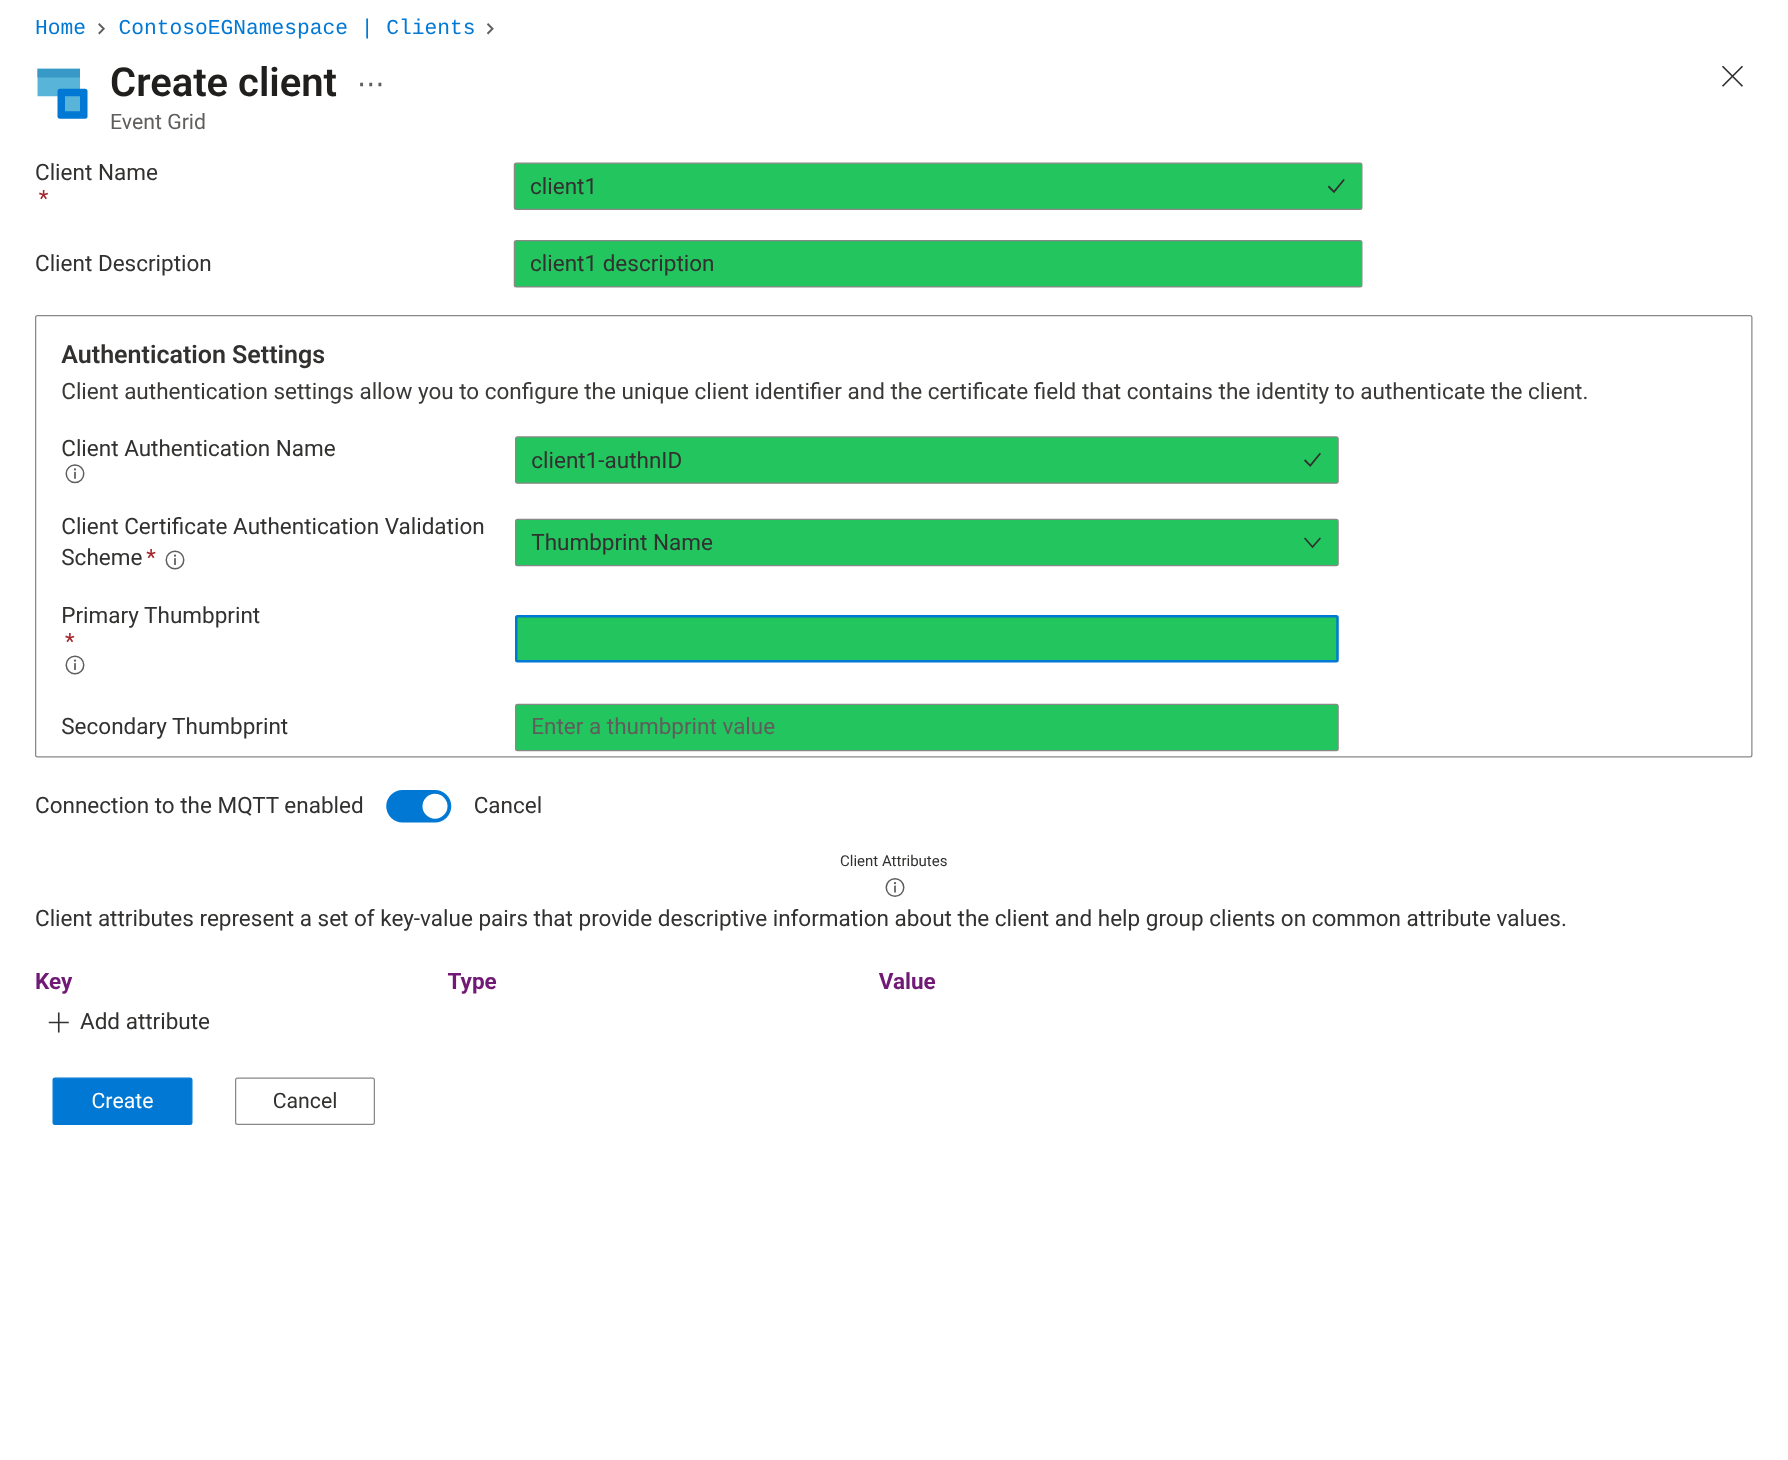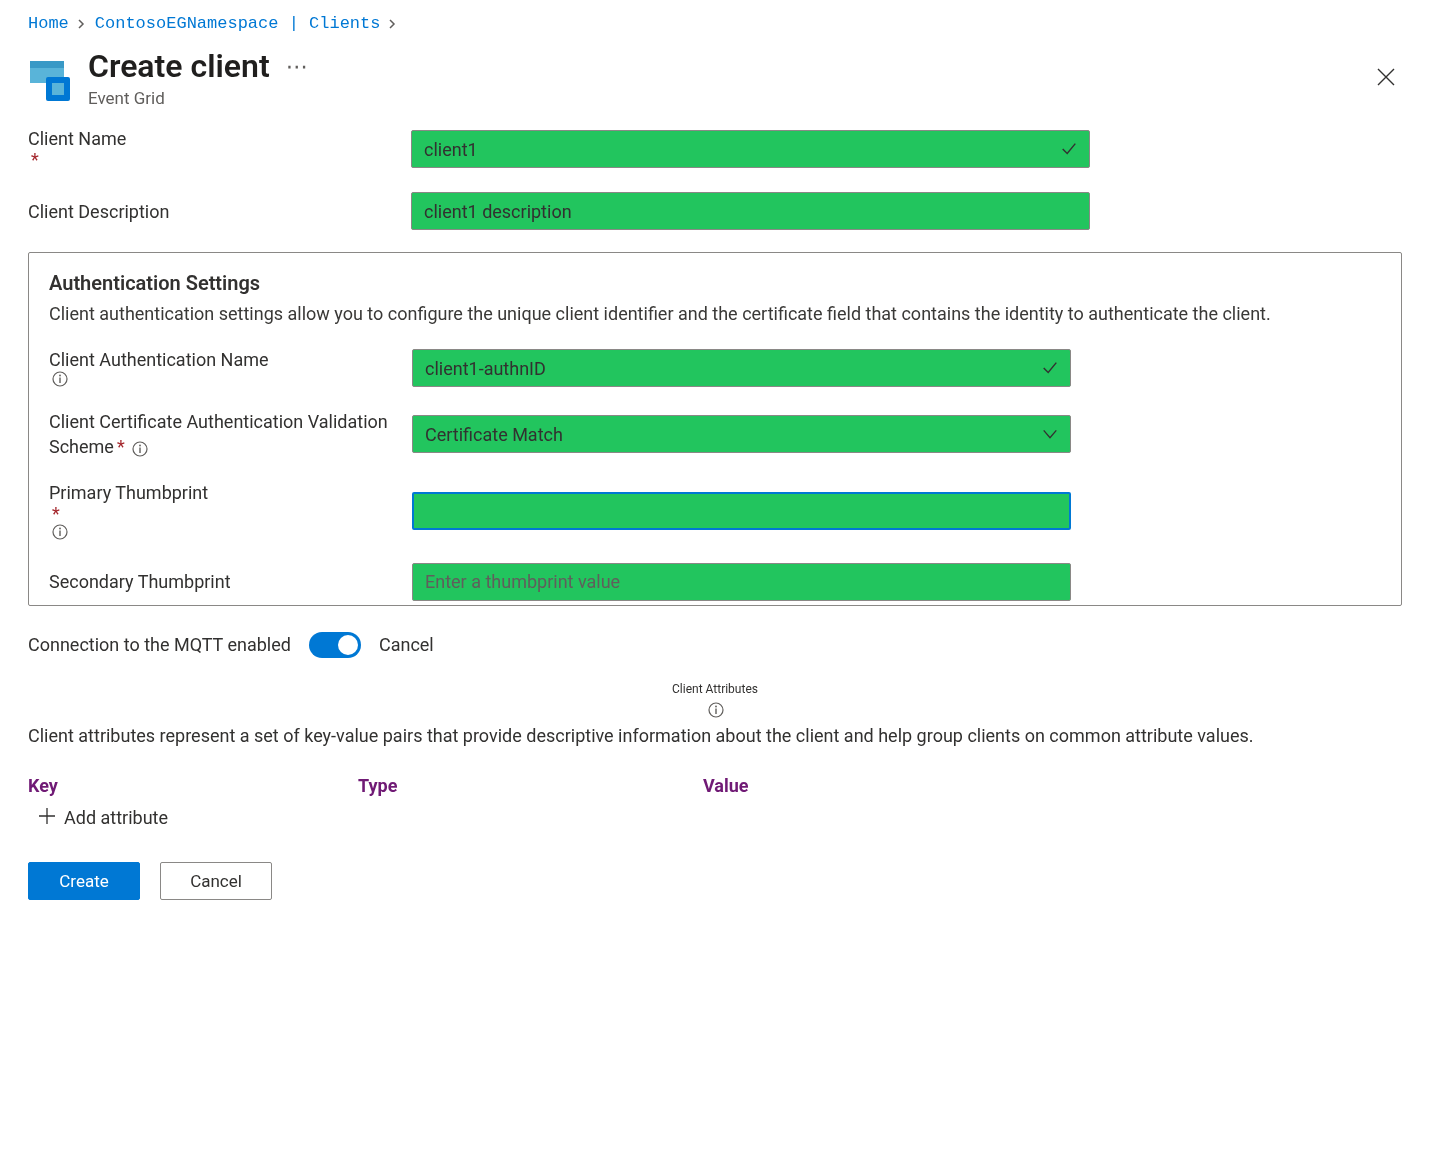--- a/index.html
+++ b/index.html
@@ -17,21 +17,21 @@
       align-items: center;
       gap: 8px;
       margin-bottom: 16px;
     }
     .breadcrumb .chev {
       color: #605e5c;
       font-size: 14px;
     }
     .header-row {
       display: flex;
-      align-items: center;
+      align-items: flex-start;
       gap: 12px;
       margin-bottom: 20px;
     }
     .header-icon {
       width: 48px;
       height: 46px;
       flex-shrink: 0;
       margin-top: 2px;
     }
     .header-text { flex: 1; }
@@ -181,20 +181,21 @@
       margin-bottom: 11px;
       font-size: 18px;
       color: #701a75;
       font-weight: bold;
     }
     .attr-col-key  { flex: 0 0 330px; }
     .attr-col-type { flex: 0 0 345px; }
     .attr-col-val  { flex: 1; }
     .add-attr {
       display: flex;
+      align-items: center;
       gap: 8px;
       color: #323130;
       font-size: 18px;
       cursor: pointer;
       margin-left: 10px;
       margin-bottom: 34px;
     }
     .add-attr .plus {
       width: 18px; height: 18px;
       color: #323130;
@@ -204,20 +205,21 @@
       gap: 20px;
     }
     .btn {
       height: 38px;
       min-width: 112px;
       padding: 0 23px;
       font-size: 17px;
       border-radius: 2px;
       cursor: pointer;
       font-family: inherit;
+      margin-left: 14px;
     }
     .btn-primary {
       background: #0078d4;
       color: #fff;
       border: 1px solid #0078d4;
     }
     .btn-secondary {
       background: #fff;
       color: #323130;
       border: 1px solid #8a8886;
@@ -321,21 +323,21 @@
             <svg viewBox="0 0 16 16" width="16" height="16">
                 <circle cx="8" cy="8" r="7" stroke="#605e5c" stroke-width="1.2" fill="none"></circle>
                 <circle cx="8" cy="4.5" r="0.9" fill="#605e5c"></circle>
                 <rect x="7.3" y="6.5" width="1.4" height="5.5" fill="#605e5c"></rect>
               </svg>
           </span>
         </span>
       </div>
       <div class="input-wrap">
         <div class="select-input" style="display:flex;align-items:center;">
-          <span>Certificate Match</span>
+          <span>Thumbprint Name</span>
         </div>
         <span class="right-icon">
           <svg viewBox="0 0 20 20" width="18" height="18">
               <path d="M3 6 L10 14 L17 6" stroke="#323130" stroke-width="1.5" fill="none"></path>
             </svg>
         </span>
       </div>
     </div>
 
     <div class="form-row">

